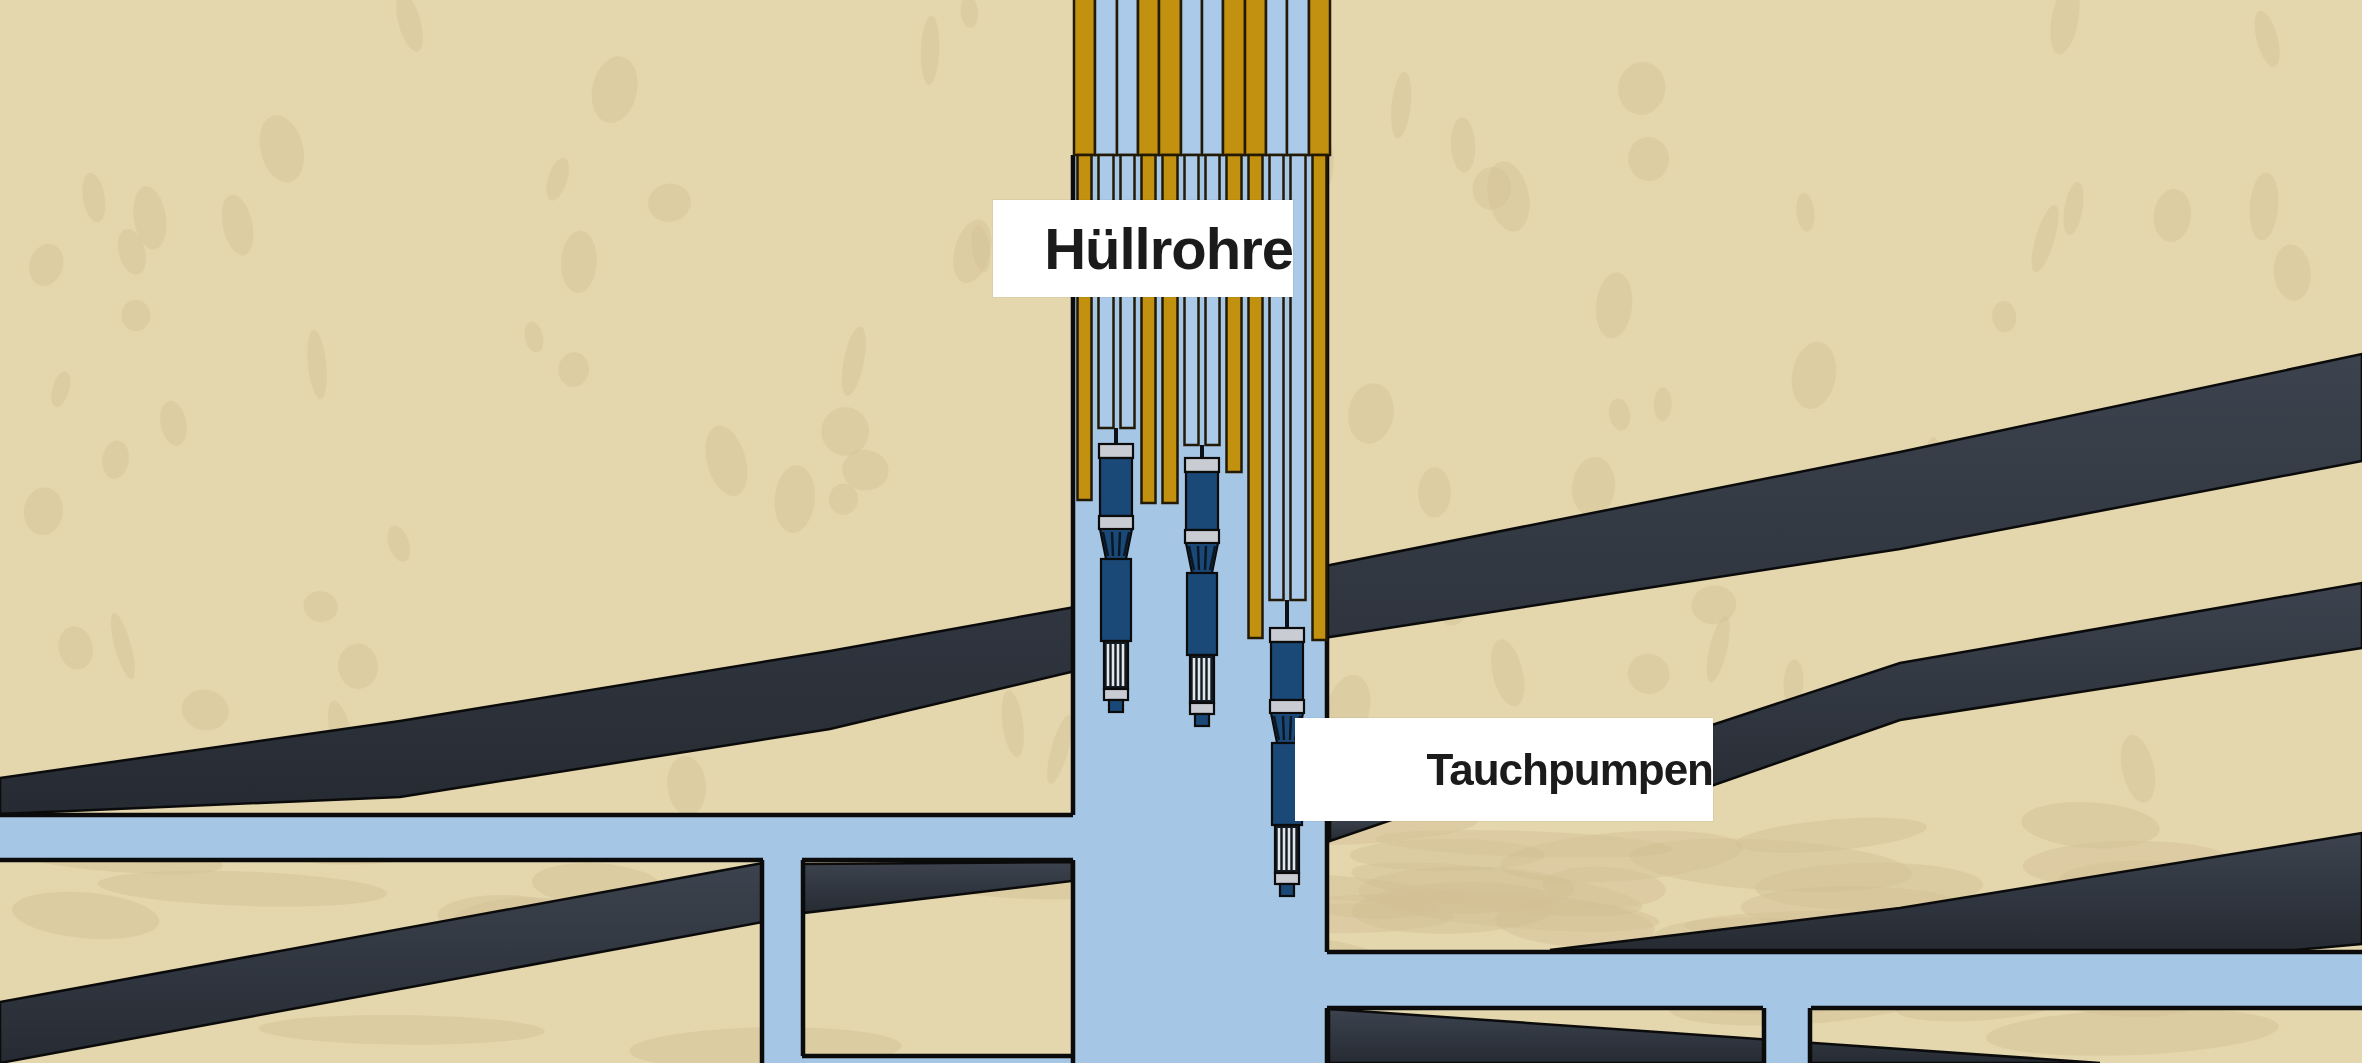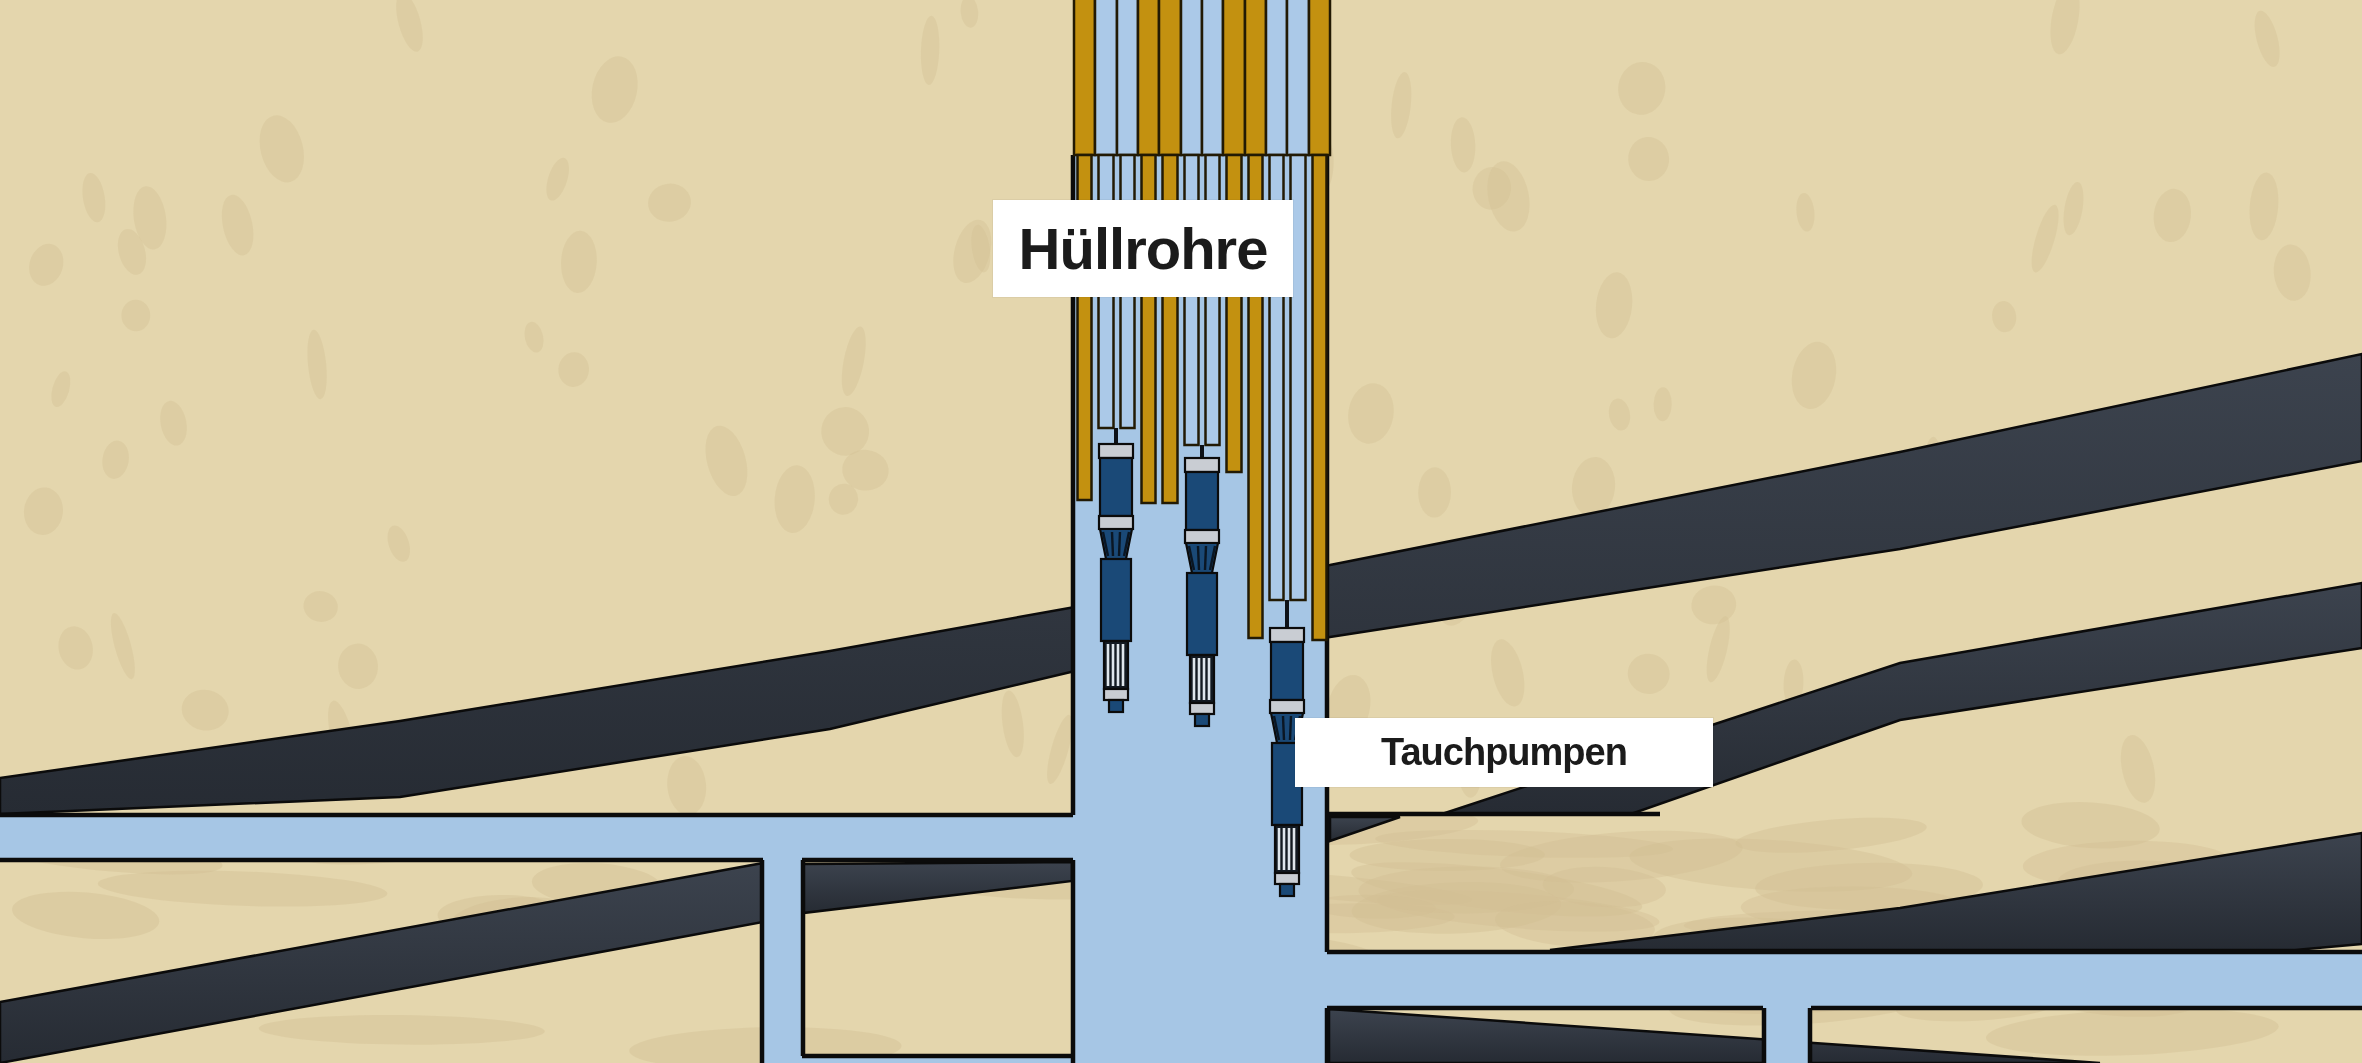--- a/index.html
+++ b/index.html
@@ -9,27 +9,27 @@
     overflow:hidden;
     background:#E4D6AD;
     font-family:"Liberation Sans","DejaVu Sans",sans-serif;
   }
   .stage svg{position:absolute;left:0;top:0;display:block;}
   .flabel{
     position:absolute;
     background:#FFFFFF;
     color:#1B1B1B;
     font-weight:bold;
-    display:flex;align-items:center;justify-content:center;
+    display:flex;align-items:center;justify-content:flex-end;
     letter-spacing:-1px;
     box-shadow:0 0 0 1px rgba(0,0,0,0.04);
     white-space:nowrap;
   }
   .flabel.l1{left:993px;top:200px;width:300px;height:97px;font-size:58px;}
-  .flabel.l2{left:1295px;top:718px;width:418px;height:69px;font-size:38px;}
+  .flabel.l2{left:1295px;top:718px;width:418px;height:103px;font-size:44px;}
 </style>
 </head>
 <body>
 
 <div class="stage">
   <svg id="scene" width="2362" height="1063" viewBox="0 0 2362 1063">
       <defs>
         <linearGradient id="seamG" x1="0" y1="0" x2="0" y2="1">
           <stop offset="0%" stop-color="#3C434E"></stop>
           <stop offset="100%" stop-color="#262B33"></stop>

